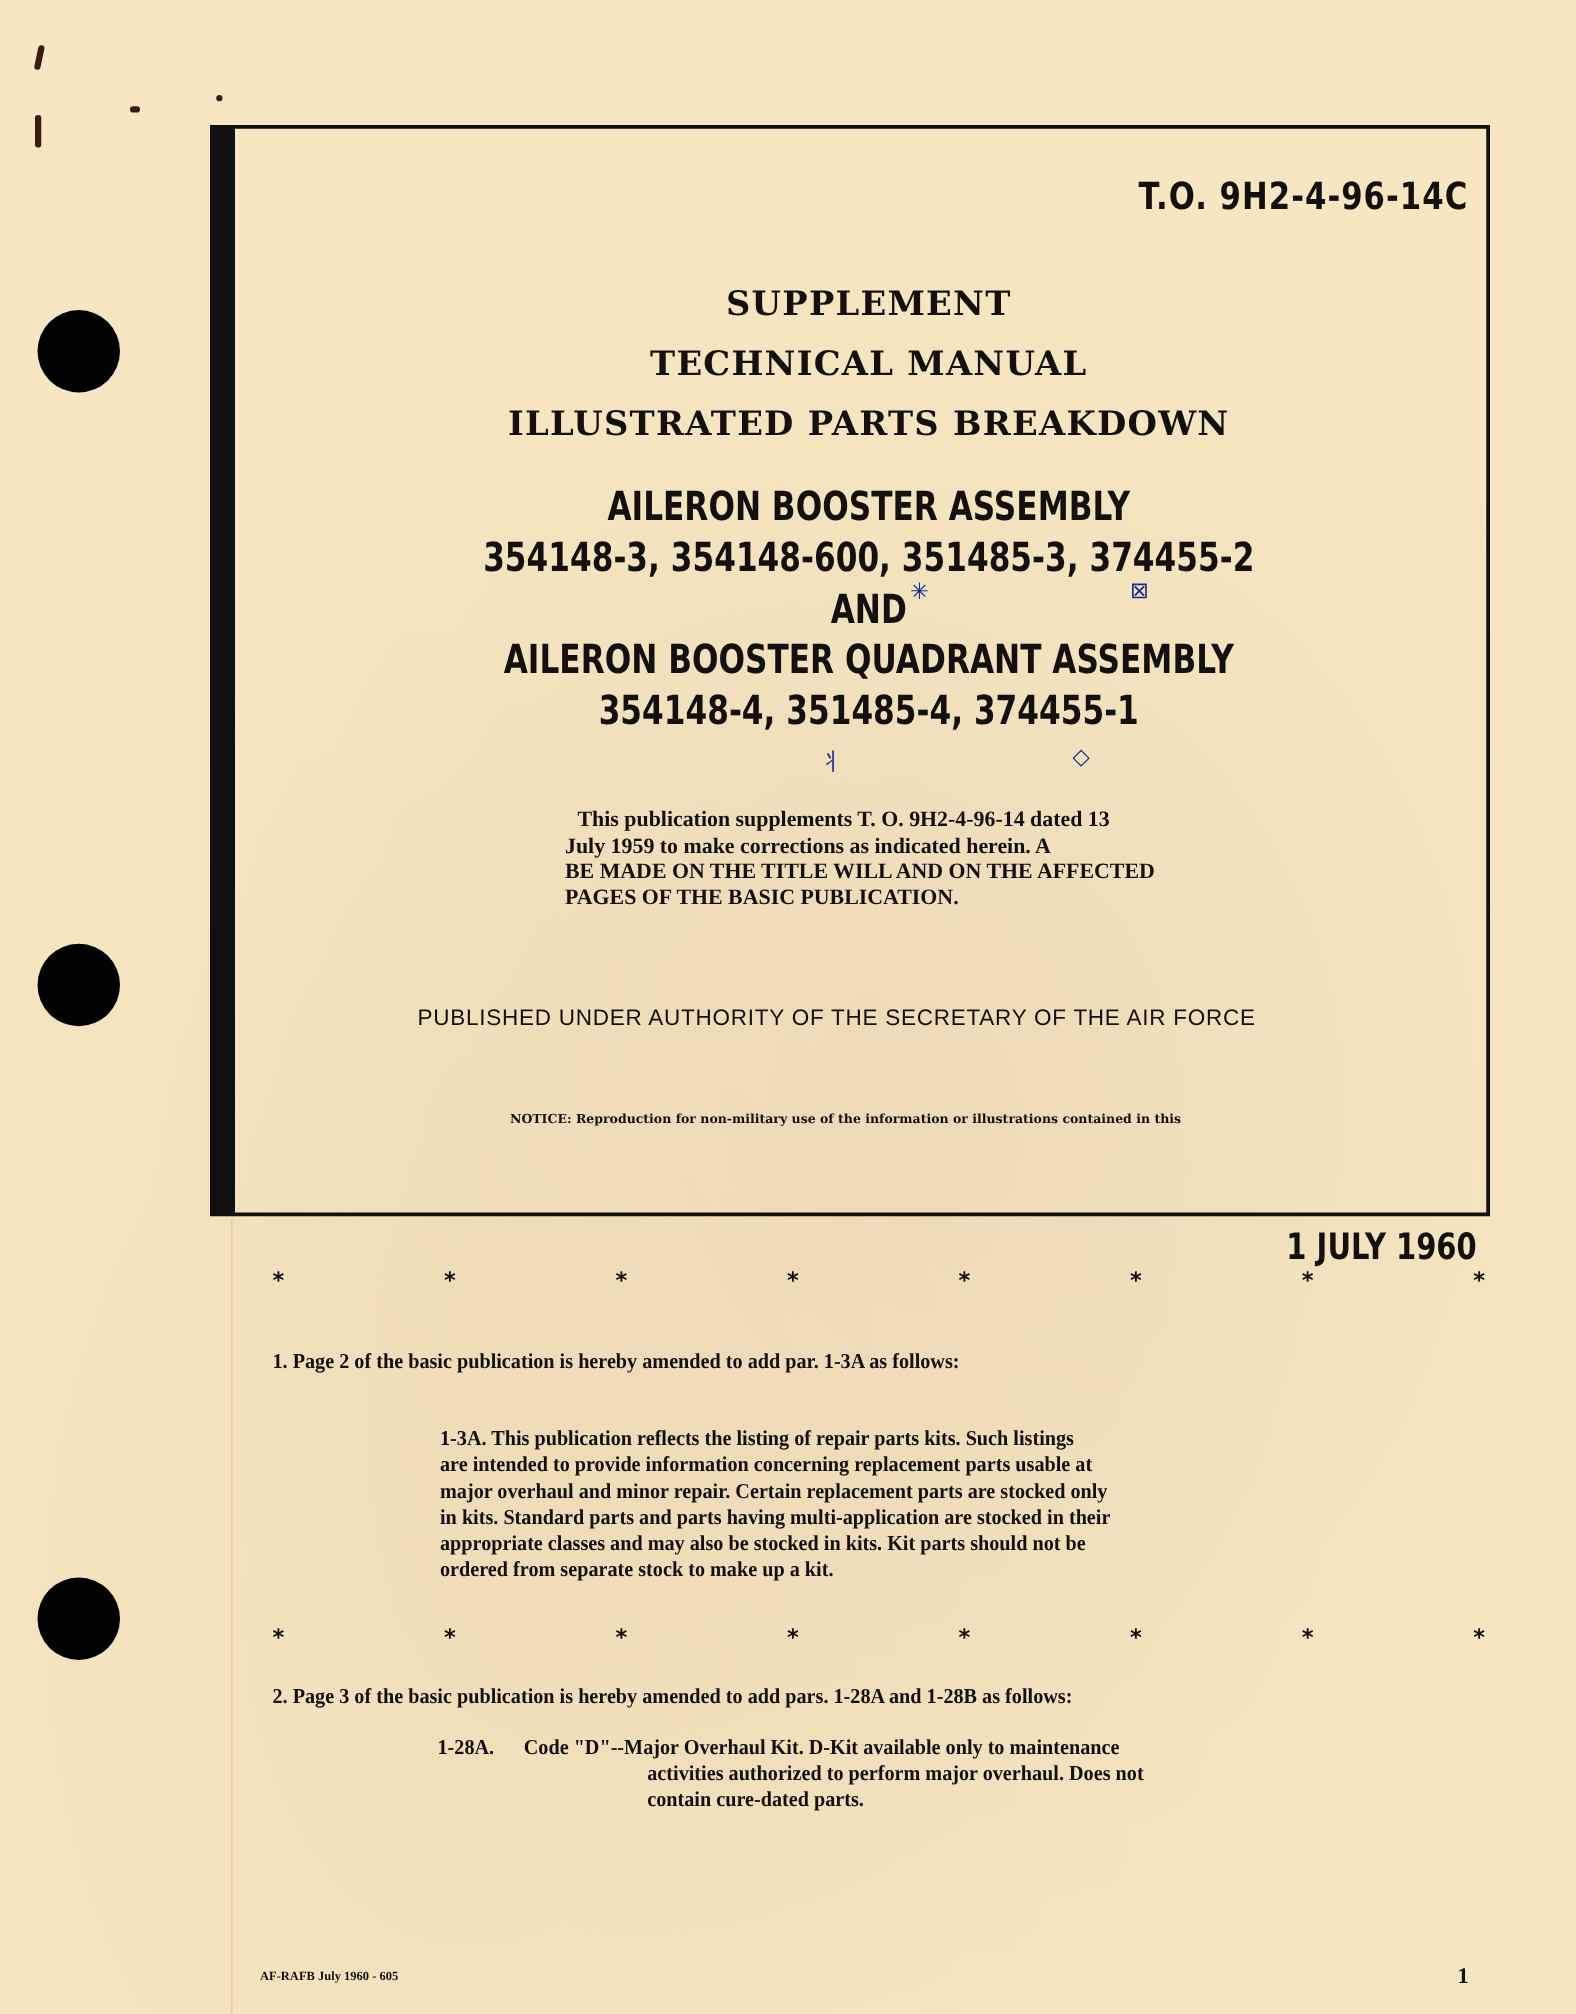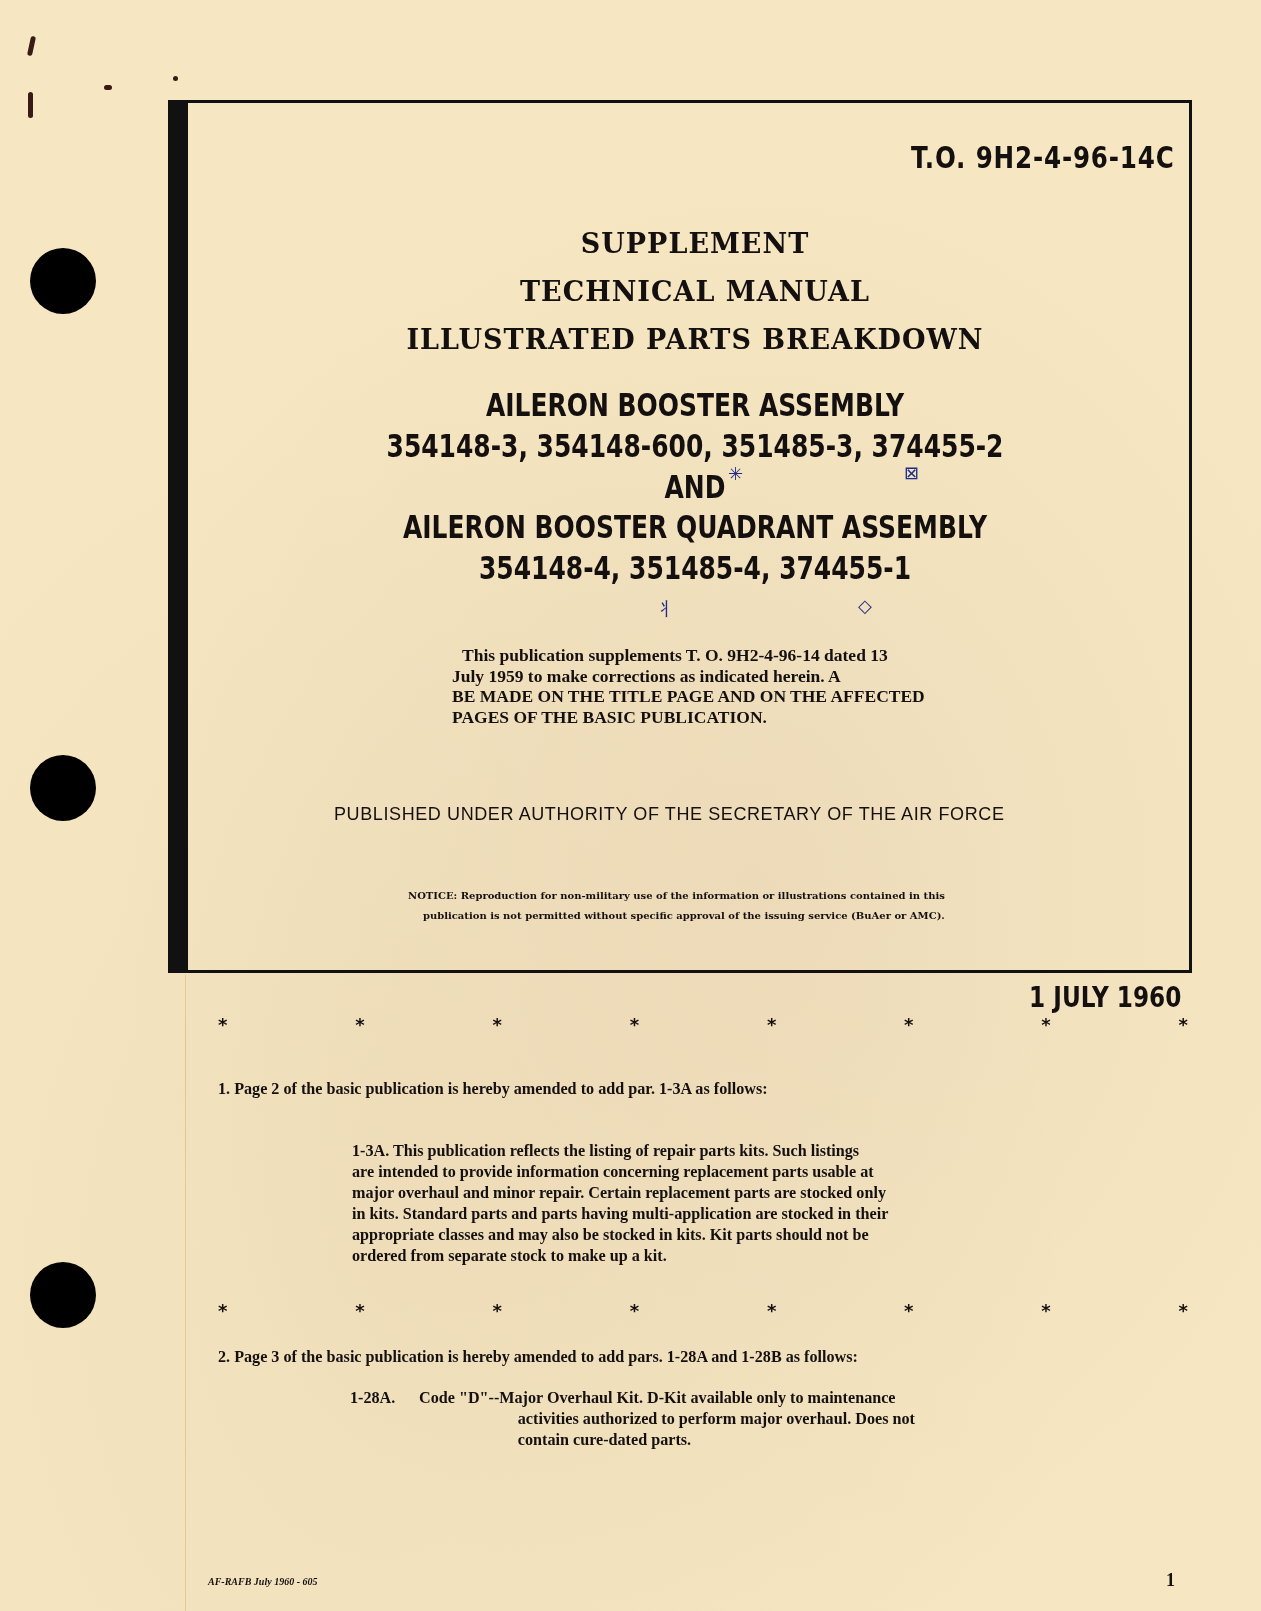--- a/index.html
+++ b/index.html
@@ -19,21 +19,21 @@
   }
   .to { position:absolute; top:140px; right:86px; font-family:"DejaVu Sans", sans-serif; font-weight:bold; font-size:30px; letter-spacing:1px; transform:scaleX(0.82); transform-origin:right; }
   .serif-title { position:absolute; left:0; width:1390px; text-align:center; font-family:"DejaVu Serif", serif; font-weight:bold; font-size:27px; letter-spacing:1px; }
   .cond { position:absolute; left:0; width:1390px; text-align:center; font-family:"DejaVu Sans", sans-serif; font-weight:bold; font-size:32px; transform:scaleX(0.78); transform-origin:695px 0; }
   .para { position:absolute; font-family:"Liberation Serif", serif; font-weight:bold; font-size:17.5px; line-height:20.5px; }
   .pub { position:absolute; left:334px; top:804px; font-family:Liberation Sans, sans-serif; font-size:18px; letter-spacing:0.6px; }
   .notice { position:absolute; left:408px; top:886px; font-family:"DejaVu Serif", serif; font-weight:bold; font-size:10px; line-height:20px;text-align:right; }
   .date { position:absolute; right:80px; top:980px; font-family:"DejaVu Sans", sans-serif; font-weight:bold; font-size:29px; transform:scaleX(0.8); transform-origin:right; }
   .stars { position:absolute; left:218px; width:970px; display:flex; justify-content:space-between; font-family:"DejaVu Sans", sans-serif; font-weight:bold; font-size:18px; }
   .body-text { position:absolute; font-family:"Liberation Serif", serif; font-weight:bold; font-size:17px; line-height:21px; transform:scaleX(0.95); transform-origin:left; }
-  .footer-left { position:absolute; left:208px; top:1576px; font-family:"Liberation Serif", serif; font-weight:bold; font-size:10px;font-style:italic; }
+  .footer-left { position:absolute; left:208px; top:1576px; font-family:"Liberation Serif", serif; font-weight:bold; font-size:10px; }
   .footer-right { position:absolute; left:1166px; top:1570px; font-family:"Liberation Serif", serif; font-weight:bold; font-size:18px; }
   .hand { position:absolute; color:#1c2a8a; font-family:"DejaVu Sans", sans-serif; font-size:18px; }
   .vline { position:absolute; left:185px; top:975px; width:1px; height:636px; background:rgba(220,140,90,0.35); }
 </style>
 </head>
 <body>
 
 <div class="hole" style="top:248px;"></div>
 <div class="hole" style="top:755px;"></div>
 <div class="hole" style="top:1262px;"></div>
@@ -58,29 +58,28 @@
 <div class="cond" style="top:549px;">354148-4, 351485-4, 374455-1</div>
 
 <div class="hand" style="left:728px;top:463px;">✳</div>
 <div class="hand" style="left:904px;top:462px;">⊠</div>
 <div class="hand" style="left:660px;top:597px;">⺦</div>
 <div class="hand" style="left:858px;top:595px;">◇</div>
 
 <div class="para" style="left:416px;top:645px;margin-left:36px;">
   <div style="padding-left:10px;">This publication supplements T. O. 9H2-4-96-14 dated 13</div>
   <div>July 1959 to make corrections as indicated herein. A</div>
-  <div>BE MADE ON THE TITLE PAGE AND ON THE AFFECTED</div>
+  <div>BE MADE ON THE TITLE WILL AND ON THE AFFECTED</div>
   <div>PAGES OF THE BASIC PUBLICATION.</div>
 </div>
 
 <div class="pub">PUBLISHED UNDER AUTHORITY OF THE SECRETARY OF THE AIR FORCE</div>
 
 <div class="notice">
   <div>NOTICE:  Reproduction for non-military use of the information or illustrations contained in this</div>
-  <div>publication is not permitted without specific approval of the issuing service (BuAer or AMC).</div>
 </div>
 
 <div class="date">1 JULY 1960</div>
 
 <div class="stars" style="top:1014px;">
   <span>*</span>
     <span>*</span>
     <span>*</span>
     <span>*</span>
     <span>*</span>

